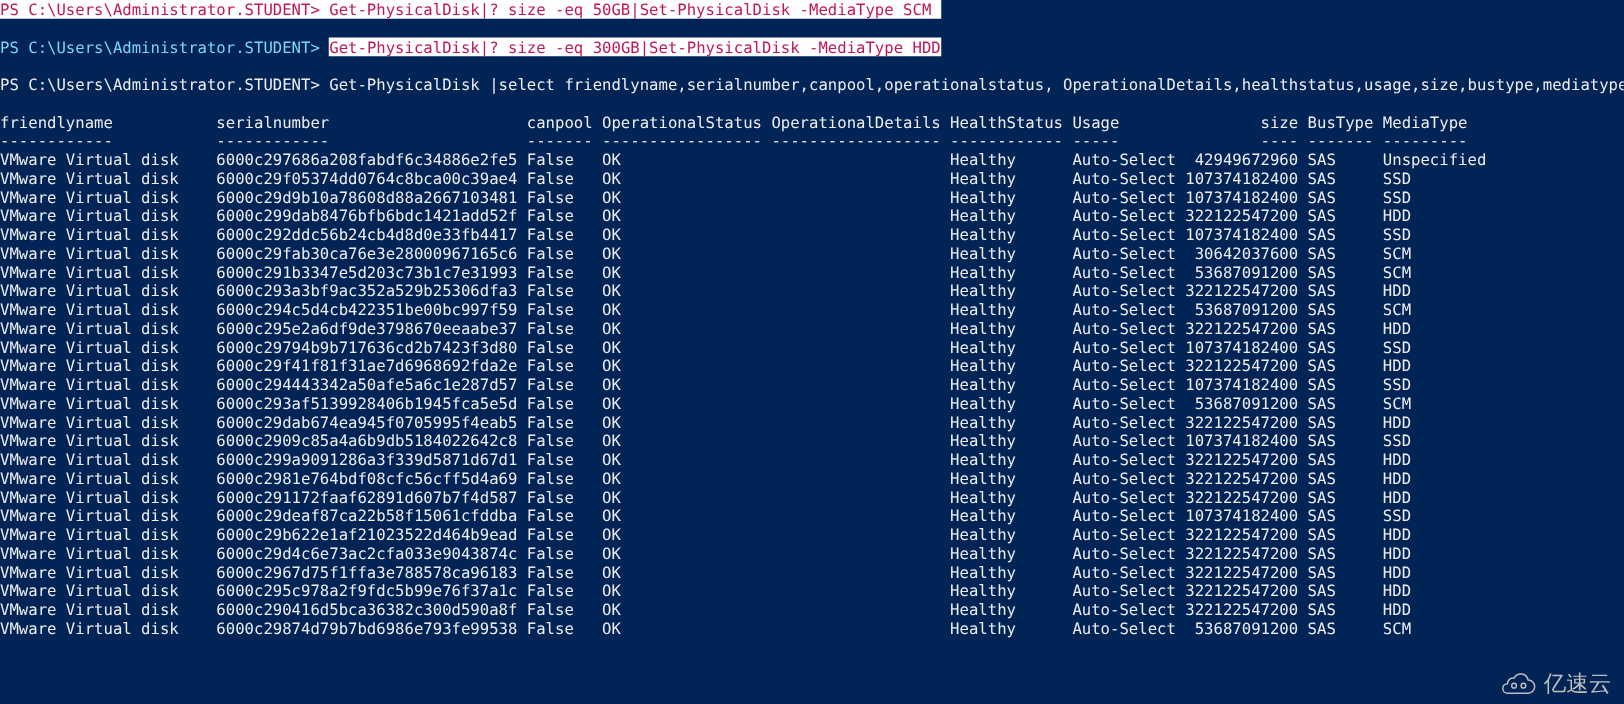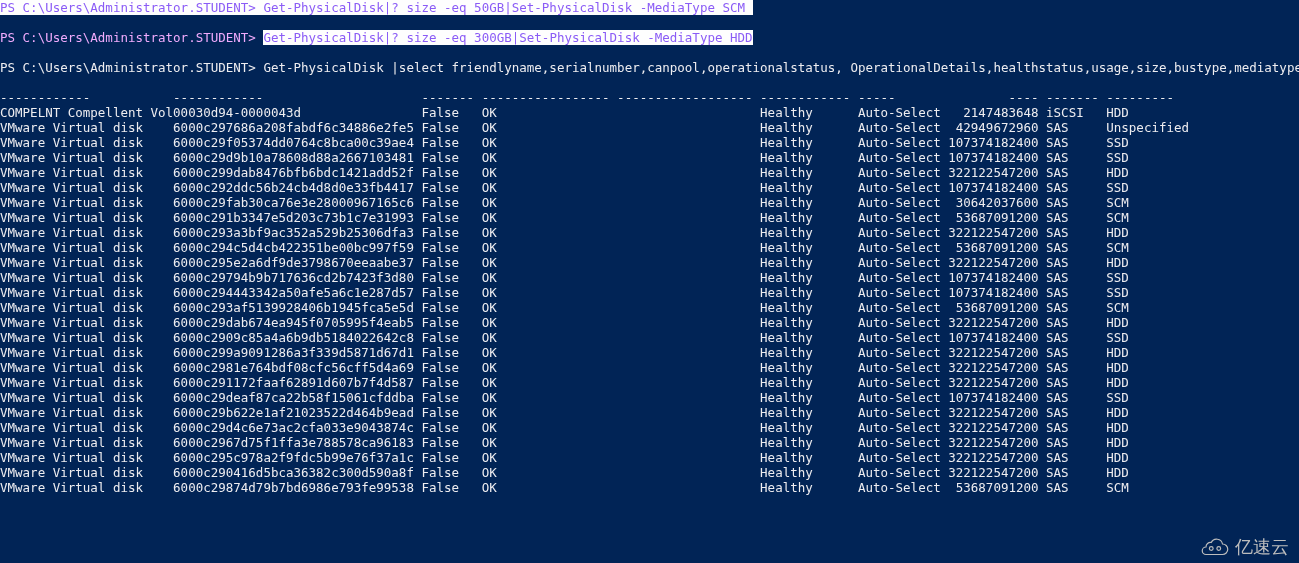--- a/index.html
+++ b/index.html
@@ -1,44 +1,45 @@
 <!DOCTYPE html>
 <html><head>
 <meta charset="utf-8">
 <style>
   html,body{margin:0;padding:0;background:#012456;color:#eeedf0;font-family:Consolas,"Lucida Console",monospace;font-size:12.5px;line-height:15px;width:1299px;height:563px;overflow:hidden;}
   .line{white-space:pre;}
-  .sel{background:#fefefe;color:#8b5cf6;display:inline-block;}
-  .prompt{color:#f0abfc;}
+  .sel{background:#fefefe;color:#be185d;display:inline-block;}
+  .prompt{color:#7dd3fc;}
   .watermark{position:absolute;bottom:6px;right:10px;color:#bdbdbd;font-family:Arial,sans-serif;font-size:18px;display:flex;align-items:center;gap:5px;}
   .watermark svg{width:30px;height:20px;}
 </style>
 </head>
 <body>
 
 <div id="term">
     <div class="line"><span class="sel">PS C:\Users\Administrator.STUDENT&gt; Get-PhysicalDisk|? size -eq 50GB|Set-PhysicalDisk -MediaType SCM </span></div>
     <div class="line"> </div>
     <div class="line"><span class="prompt">PS C:\Users\Administrator.STUDENT&gt; </span><span class="sel">Get-PhysicalDisk|? size -eq 300GB|Set-PhysicalDisk -MediaType HDD</span></div>
     <div class="line"> </div>
     <div class="line">PS C:\Users\Administrator.STUDENT&gt; Get-PhysicalDisk |select friendlyname,serialnumber,canpool,operationalstatus, OperationalDetails,healthstatus,usage,size,bustype,mediatype |ft</div>
     <div class="line"> </div>
+    <div class="line">friendlyname           serialnumber                     canpool OperationalStatus OperationalDetails HealthStatus Usage               size BusType MediaType</div>
     <div class="line">------------           ------------                     ------- ----------------- ------------------ ------------ -----               ---- ------- ---------</div>
-    <div class="line">COMPELNT Compellent Vol00030d94-0000043d                False   OK                                   Healthy      Auto-Select   2147483648 iSCSI   HDD</div>
     <div class="line">VMware Virtual disk    6000c297686a208fabdf6c34886e2fe5 False   OK                                   Healthy      Auto-Select  42949672960 SAS     Unspecified</div>
     <div class="line">VMware Virtual disk    6000c29f05374dd0764c8bca00c39ae4 False   OK                                   Healthy      Auto-Select 107374182400 SAS     SSD</div>
     <div class="line">VMware Virtual disk    6000c29d9b10a78608d88a2667103481 False   OK                                   Healthy      Auto-Select 107374182400 SAS     SSD</div>
     <div class="line">VMware Virtual disk    6000c299dab8476bfb6bdc1421add52f False   OK                                   Healthy      Auto-Select 322122547200 SAS     HDD</div>
     <div class="line">VMware Virtual disk    6000c292ddc56b24cb4d8d0e33fb4417 False   OK                                   Healthy      Auto-Select 107374182400 SAS     SSD</div>
     <div class="line">VMware Virtual disk    6000c29fab30ca76e3e28000967165c6 False   OK                                   Healthy      Auto-Select  30642037600 SAS     SCM</div>
     <div class="line">VMware Virtual disk    6000c291b3347e5d203c73b1c7e31993 False   OK                                   Healthy      Auto-Select  53687091200 SAS     SCM</div>
     <div class="line">VMware Virtual disk    6000c293a3bf9ac352a529b25306dfa3 False   OK                                   Healthy      Auto-Select 322122547200 SAS     HDD</div>
     <div class="line">VMware Virtual disk    6000c294c5d4cb422351be00bc997f59 False   OK                                   Healthy      Auto-Select  53687091200 SAS     SCM</div>
     <div class="line">VMware Virtual disk    6000c295e2a6df9de3798670eeaabe37 False   OK                                   Healthy      Auto-Select 322122547200 SAS     HDD</div>
     <div class="line">VMware Virtual disk    6000c29794b9b717636cd2b7423f3d80 False   OK                                   Healthy      Auto-Select 107374182400 SAS     SSD</div>
+    <div class="line">VMware Virtual disk    6000c29f41f81f31ae7d6968692fda2e False   OK                                   Healthy      Auto-Select 322122547200 SAS     HDD</div>
     <div class="line">VMware Virtual disk    6000c294443342a50afe5a6c1e287d57 False   OK                                   Healthy      Auto-Select 107374182400 SAS     SSD</div>
     <div class="line">VMware Virtual disk    6000c293af5139928406b1945fca5e5d False   OK                                   Healthy      Auto-Select  53687091200 SAS     SCM</div>
     <div class="line">VMware Virtual disk    6000c29dab674ea945f0705995f4eab5 False   OK                                   Healthy      Auto-Select 322122547200 SAS     HDD</div>
     <div class="line">VMware Virtual disk    6000c2909c85a4a6b9db5184022642c8 False   OK                                   Healthy      Auto-Select 107374182400 SAS     SSD</div>
     <div class="line">VMware Virtual disk    6000c299a9091286a3f339d5871d67d1 False   OK                                   Healthy      Auto-Select 322122547200 SAS     HDD</div>
     <div class="line">VMware Virtual disk    6000c2981e764bdf08cfc56cff5d4a69 False   OK                                   Healthy      Auto-Select 322122547200 SAS     HDD</div>
     <div class="line">VMware Virtual disk    6000c291172faaf62891d607b7f4d587 False   OK                                   Healthy      Auto-Select 322122547200 SAS     HDD</div>
     <div class="line">VMware Virtual disk    6000c29deaf87ca22b58f15061cfddba False   OK                                   Healthy      Auto-Select 107374182400 SAS     SSD</div>
     <div class="line">VMware Virtual disk    6000c29b622e1af21023522d464b9ead False   OK                                   Healthy      Auto-Select 322122547200 SAS     HDD</div>
     <div class="line">VMware Virtual disk    6000c29d4c6e73ac2cfa033e9043874c False   OK                                   Healthy      Auto-Select 322122547200 SAS     HDD</div>

